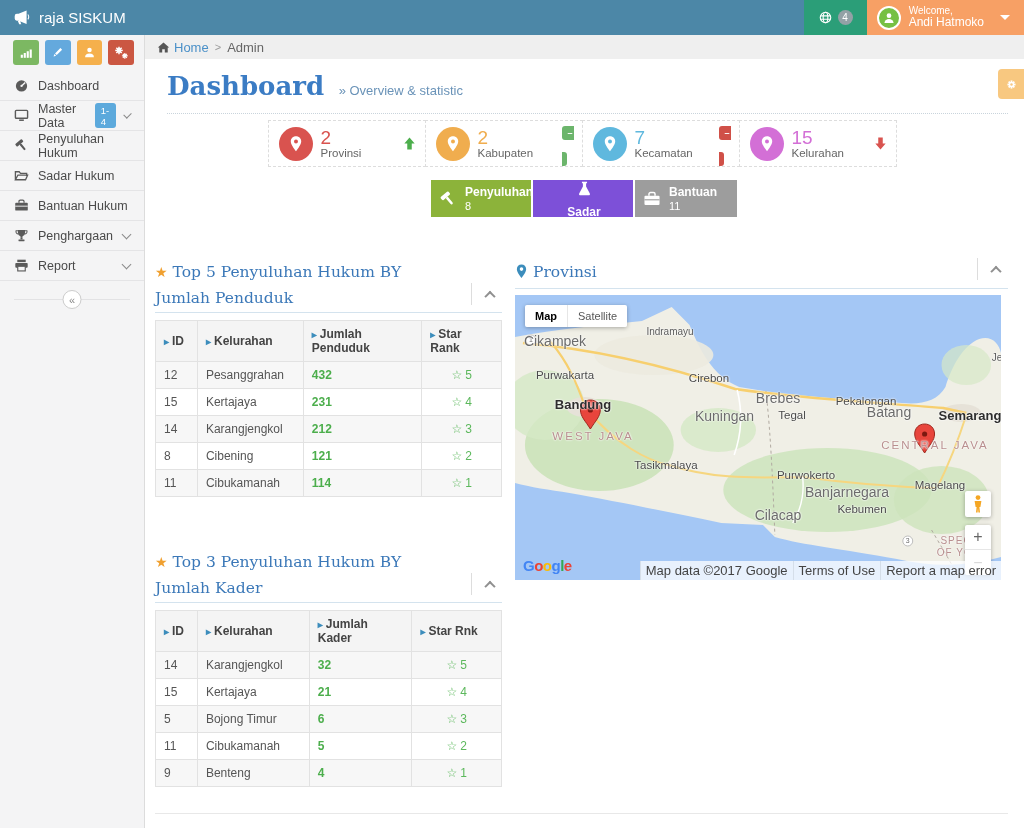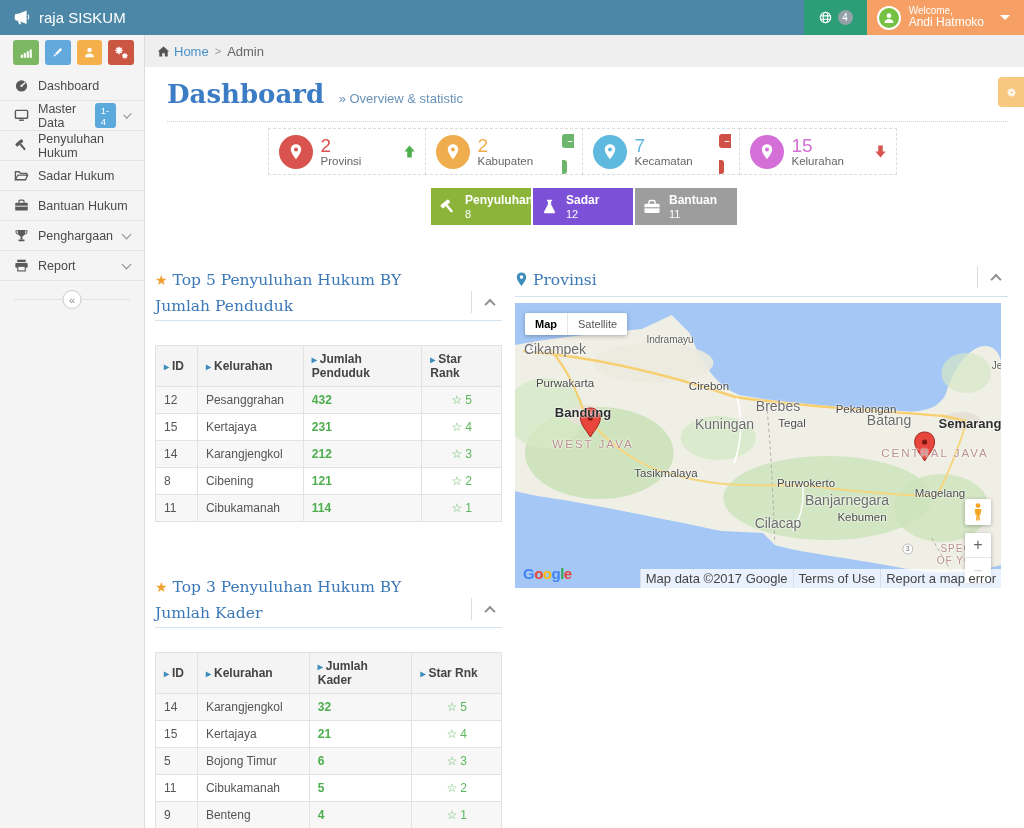--- a/index.html
+++ b/index.html
@@ -27,21 +27,21 @@
   .side-menu .side-item { display:flex; align-items:center; gap:9px; height:30px; padding:0 10px 0 14px; border-bottom:1px solid #e4e4e6; font-size:12.5px; color:#4a4a4a; cursor:pointer; }
   .side-item .sicon { width:15px; display:flex; justify-content:center; }
   .side-badge { background:#5ca9dc; color:#fff; border-radius:3px; font-size:9.5px; padding:1.5px 6px; margin-left:2px; }
   .side-caret { width:7px; height:7px; border-right:1.6px solid #8a8a8a; border-bottom:1.6px solid #8a8a8a; transform:rotate(45deg); margin-left:auto; margin-right:4px; margin-top:-3px; }
   .collapse-row { position:relative; height:34px; margin-top:2px; }
   .collapse-row .line { position:absolute; left:14px; right:14px; top:16px; border-top:1px solid #e2e2e4; }
   .collapse-btn { position:absolute; left:50%; top:7px; transform:translateX(-50%); width:19px; height:19px; border-radius:50%; background:#fff; border:1px solid #ccc; color:#888; font-size:11px; display:flex; align-items:center; justify-content:center; cursor:pointer; }
 
   
   .content { position:absolute; top:35px; left:145px; right:0; bottom:0; background:#fff; }
-  .breadcrumb { height:32px; background:#efefef; display:flex; align-items:center; gap:6px; padding-left:12px; font-size:13px; }
+  .breadcrumb { height:24px; background:#efefef; display:flex; align-items:center; gap:6px; padding-left:12px; font-size:13px; }
   .breadcrumb .bc-home { color:#4a90c8; display:flex; align-items:center; gap:4px; cursor:pointer; }
   .breadcrumb .bc-sep { color:#9a9a9a; font-size:11px; }
   .breadcrumb .bc-cur { color:#666; }
 
   .page-head { position:relative; margin:12px 16px 0 22px; padding-bottom:12px; border-bottom:1px dotted #c9d4dc; }
   .page-title { font-family:"DejaVu Serif", serif; font-size:26px; color:#3b7cc4; display:inline; }
   .page-sub { font-size:13px; color:#6a93b8; margin-left:10px; }
   .page-gear { position:absolute; right:-16px; top:-2px; width:26px; height:30px; background:#f8c880; border-radius:4px 0 0 4px; display:flex; align-items:center; justify-content:center; cursor:pointer; }
 
   
@@ -67,21 +67,21 @@
   .col-right { width:493px; flex:none; }
   .panel-head { position:relative; border-bottom:1px solid #d4e3ee; }
   .panel-title { font-family:"DejaVu Serif", serif; font-size:15.5px; color:#3b78b8; line-height:1.7; padding-right:44px; }
   .panel-title .t-star { color:#f0a030; font-size:14px; margin-right:5px; }
   .panel-tools { position:absolute; right:0; bottom:7px; border-left:1px solid #ddd; padding:2px 8px 2px 14px; cursor:pointer; }
   .chev-up { display:inline-block; width:8px; height:8px; border-left:2px solid #909090; border-top:2px solid #909090; transform:rotate(45deg) translate(1px,1px); }
   .head-tall { min-height:56px; padding-top:2px; }
   .head-short { height:32px; padding-top:2px; }
   .head-short .panel-tools { bottom:8px; }
 
-  table.dtable { border-collapse:collapse; width:100%; margin-top:24px; font-size:12px; }
+  table.dtable { border-collapse:collapse; width:100%; margin-top:7px; font-size:12px; }
   .dtable th, .dtable td { border:1px solid #e2e2e2; padding:6px 8px; text-align:left; }
   .dtable thead th { background:#f4f4f4; color:#444; font-weight:bold; font-size:12px; }
   .dtable thead th .col-arrow { color:#3c8dbc; font-size:10px; margin-right:3px; }
   .dtable tbody tr:nth-child(odd) { background:#f7f7f7; }
   .dtable td.c-id, .dtable td.c-name { color:#555; }
   .dtable td.c-val { color:#4cae4c; font-weight:bold; }
   .dtable td.c-rank { color:#5cb85c; text-align:center; }
   .dtable td.c-rank .star { font-size:12px; margin-right:3px; }
   .panel-gap { height:50px; }
 
@@ -411,21 +411,21 @@
                 <rect x="3.5" y="2.5" width="9" height="3.6" rx="1"></rect>
                 <rect x="6.9" y="6" width="2.2" height="8" rx="1"></rect>
               </g>
             </svg>
           </span>
           <span class="count-txt">
             <span class="c1">Penyuluhan</span>
             <span class="c2">8</span>
           </span>
         </div>
-        <div class="count-btn" style="background: rgb(125, 80, 216);">
+        <div class="count-btn" style="background: rgb(125, 80, 216); flex-direction: column;">
           <span>
             <svg width="17" height="17" viewBox="0 0 16 16">
               <path fill="#fff" d="M5.6,1.6 h4.8 v1.5 h-0.9 v3.1 l3.5,6.4 a1.2,1.2 0 0 1 -1.05,1.8 H4.05 a1.2,1.2 0 0 1 -1.05,-1.8 l3.5,-6.4 V3.1 h-0.9 Z"></path>
             </svg>
           </span>
           <span class="count-txt">
             <span class="c1">Sadar</span>
             <span class="c2">12</span>
           </span>
         </div>

